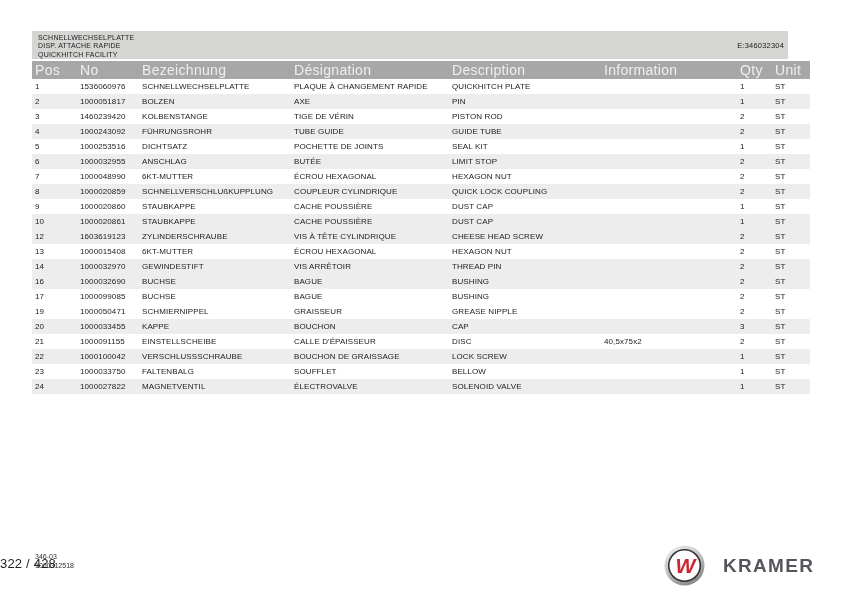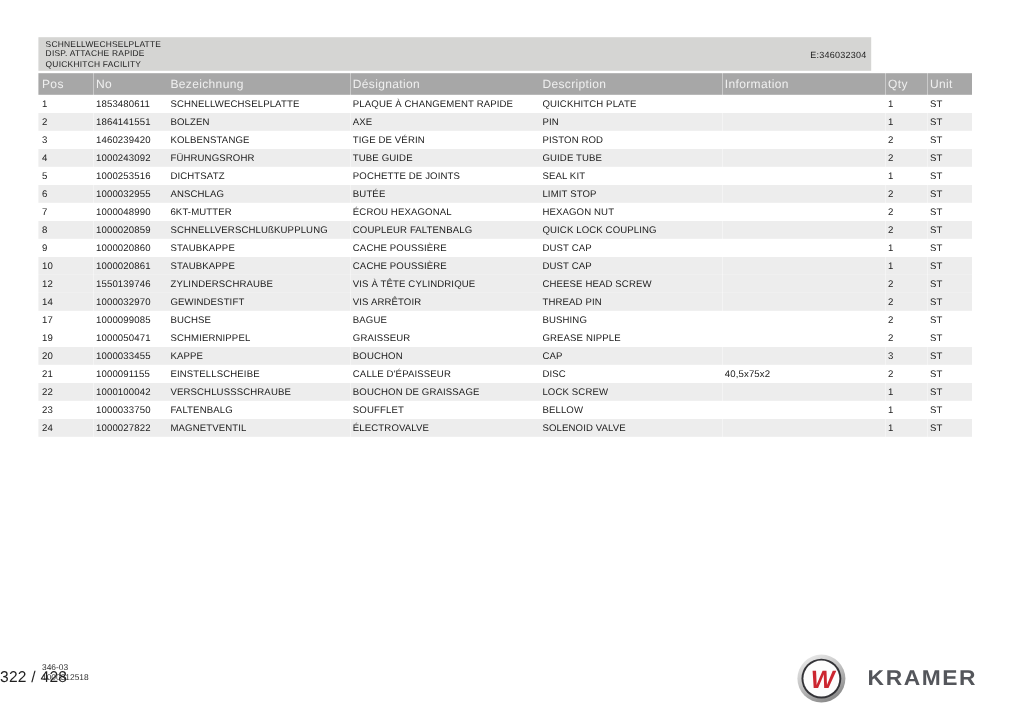--- a/index.html
+++ b/index.html
@@ -10,32 +10,32 @@
     --text:#1b1b1b;
     --brand-text:#54565b;
     --brand-red:#cc2630;
   }
   *{margin:0;padding:0;box-sizing:border-box;}
   html,body{background:#fff;}
   body{font-family:"Liberation Sans","DejaVu Sans",sans-serif;}
   .page{position:relative;width:842px;height:595px;background:#fff;overflow:hidden;}
 
   
-  .doc-header{position:absolute;left:32px;top:31px;width:694px;height:28px;
+  .doc-header{position:absolute;left:32px;top:31px;width:756px;height:28px;
     background:var(--header-bar-bg);}
   .doc-header .titles{padding:3px 0 0 6px;font-size:7px;line-height:8.4px;
     color:#1c1c1c;letter-spacing:.2px;}
   .doc-header .doc-number{position:absolute;right:4px;top:10px;font-size:7.5px;
     color:#1c1c1c;letter-spacing:.2px;}
 
   
   table.parts-table{position:absolute;left:32px;top:61px;width:778px;
     border-collapse:collapse;table-layout:fixed;}
   table.parts-table th{background:var(--table-header-bg);color:var(--table-header-text);
-    font-weight:normal;font-size:10px;height:18px;text-align:left;
+    font-weight:normal;font-size:14px;height:18px;text-align:left;
     padding:0 0 0 2px;letter-spacing:.3px;white-space:nowrap;overflow:hidden;}
   table.parts-table td{font-size:8px;height:15px;padding:0 0 0 2px;color:var(--text);
     white-space:nowrap;overflow:hidden;letter-spacing:.1px;}
   table.parts-table th:first-child,
   table.parts-table td:first-child{padding-left:3px;}
   tr.part-row.alt td{background:var(--row-alt-bg);}
 
   
   .doc-ref{position:absolute;left:35px;top:553px;font-size:7px;line-height:8.5px;color:#2e2e2e;}
   .page-num{position:absolute;left:0;top:556px;width:760px;text-align:left;
@@ -80,31 +80,31 @@
         <th>Désignation</th>
         <th>Description</th>
         <th>Information</th>
         <th>Qty</th>
         <th>Unit</th>
       </tr>
     </thead>
     <tbody id="table-body">
         <tr class="part-row">
       <td>1</td>
-      <td>1853480611</td>
+      <td>1536060976</td>
       <td>SCHNELLWECHSELPLATTE</td>
       <td>PLAQUE À CHANGEMENT RAPIDE</td>
       <td>QUICKHITCH PLATE</td>
       <td></td>
       <td>1</td>
       <td>ST</td>
     </tr>
         <tr class="part-row alt">
       <td>2</td>
-      <td>1864141551</td>
+      <td>1000051817</td>
       <td>BOLZEN</td>
       <td>AXE</td>
       <td>PIN</td>
       <td></td>
       <td>1</td>
       <td>ST</td>
     </tr>
         <tr class="part-row">
       <td>3</td>
       <td>1460239420</td>
@@ -152,21 +152,21 @@
       <td>ÉCROU HEXAGONAL</td>
       <td>HEXAGON NUT</td>
       <td></td>
       <td>2</td>
       <td>ST</td>
     </tr>
         <tr class="part-row alt">
       <td>8</td>
       <td>1000020859</td>
       <td>SCHNELLVERSCHLUßKUPPLUNG</td>
-      <td>COUPLEUR FALTENBALG</td>
+      <td>COUPLEUR CYLINDRIQUE</td>
       <td>QUICK LOCK COUPLING</td>
       <td></td>
       <td>2</td>
       <td>ST</td>
     </tr>
         <tr class="part-row">
       <td>9</td>
       <td>1000020860</td>
       <td>STAUBKAPPE</td>
       <td>CACHE POUSSIÈRE</td>
@@ -180,34 +180,54 @@
       <td>1000020861</td>
       <td>STAUBKAPPE</td>
       <td>CACHE POUSSIÈRE</td>
       <td>DUST CAP</td>
       <td></td>
       <td>1</td>
       <td>ST</td>
     </tr>
         <tr class="part-row alt">
       <td>12</td>
-      <td>1550139746</td>
+      <td>1603619123</td>
       <td>ZYLINDERSCHRAUBE</td>
       <td>VIS À TÊTE CYLINDRIQUE</td>
       <td>CHEESE HEAD SCREW</td>
+      <td></td>
+      <td>2</td>
+      <td>ST</td>
+    </tr>
+        <tr class="part-row">
+      <td>13</td>
+      <td>1000015408</td>
+      <td>6KT-MUTTER</td>
+      <td>ÉCROU HEXAGONAL</td>
+      <td>HEXAGON NUT</td>
       <td></td>
       <td>2</td>
       <td>ST</td>
     </tr>
         <tr class="part-row alt">
       <td>14</td>
       <td>1000032970</td>
       <td>GEWINDESTIFT</td>
       <td>VIS ARRÊTOIR</td>
       <td>THREAD PIN</td>
+      <td></td>
+      <td>2</td>
+      <td>ST</td>
+    </tr>
+        <tr class="part-row alt">
+      <td>16</td>
+      <td>1000032690</td>
+      <td>BUCHSE</td>
+      <td>BAGUE</td>
+      <td>BUSHING</td>
       <td></td>
       <td>2</td>
       <td>ST</td>
     </tr>
         <tr class="part-row">
       <td>17</td>
       <td>1000099085</td>
       <td>BUCHSE</td>
       <td>BAGUE</td>
       <td>BUSHING</td>

